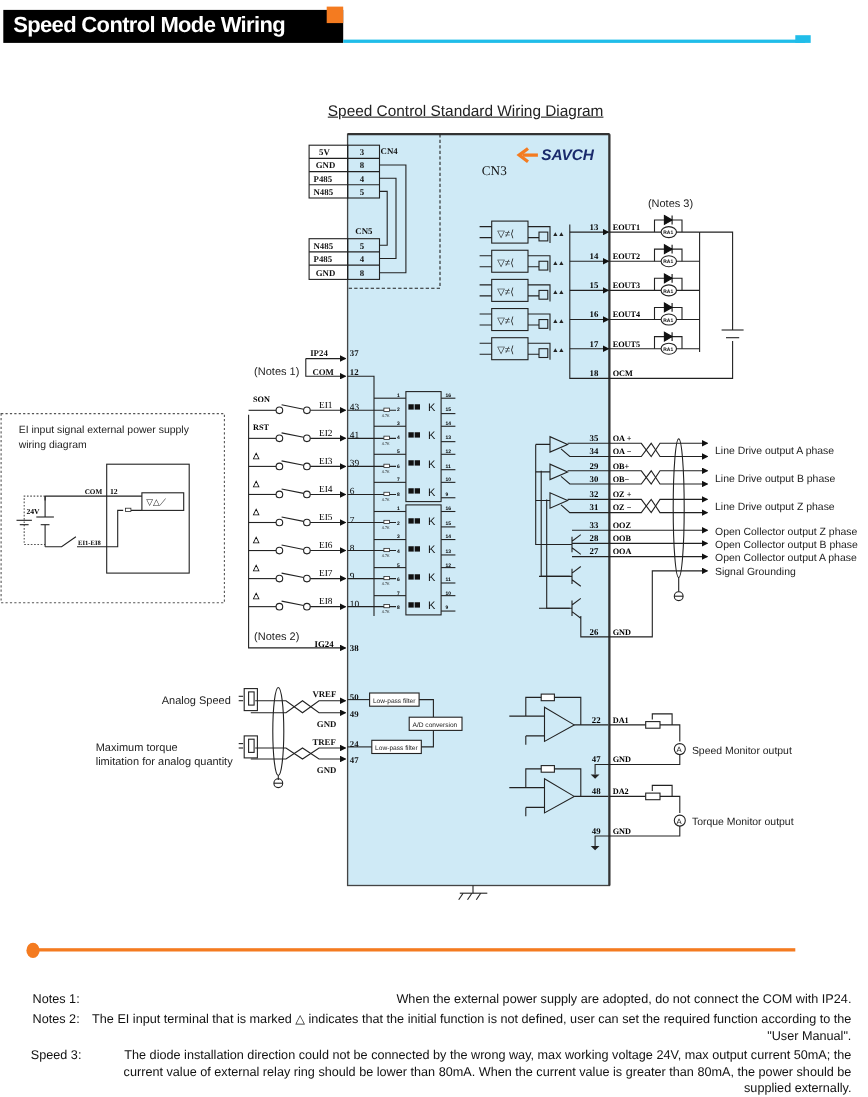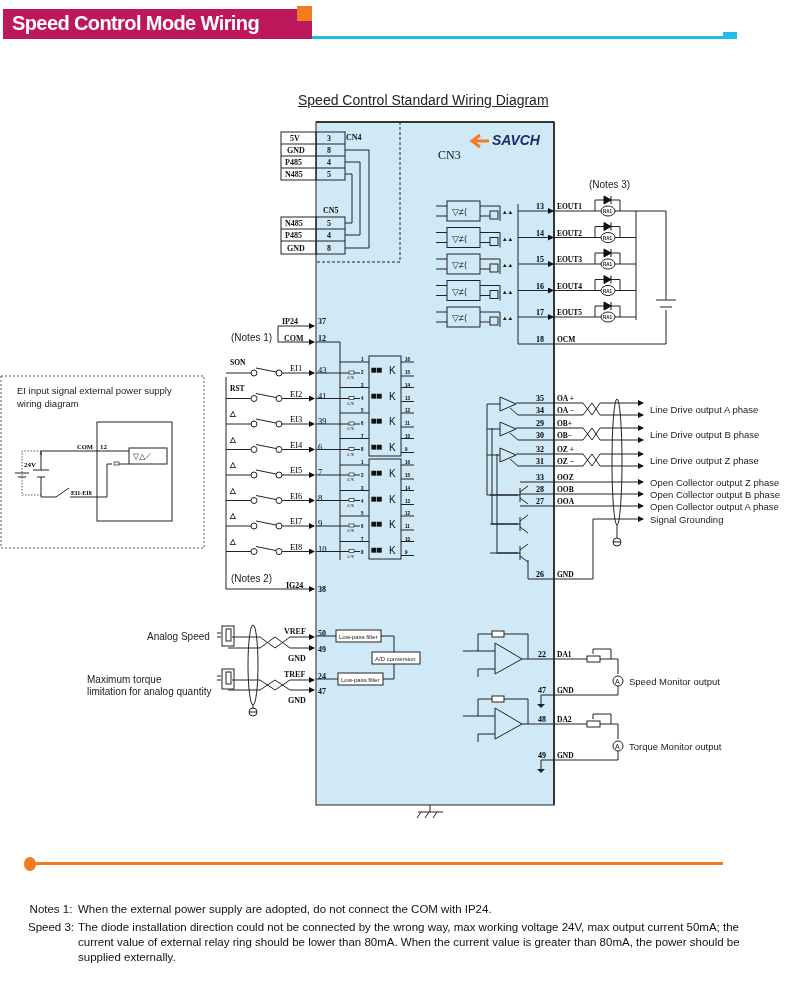--- a/index.html
+++ b/index.html
@@ -1,30 +1,30 @@
 <!DOCTYPE html>
 <html><head>
 <meta charset="utf-8">
 <style>
   html,body{margin:0;padding:0;background:#fff;}
   body{width:789px;height:997px;position:relative;overflow:hidden;font-family:"Liberation Sans",sans-serif;color:#222;}
-  .hdr{position:absolute;left:3px;top:9px;width:309px;height:30px;background:#be185d;text-align:right;}
+  .hdr{position:absolute;left:3px;top:9px;width:309px;height:30px;background:#000000;text-align:right;}
   .hdr-title{position:absolute;left:9px;top:3px;font:bold 20px "Liberation Sans",sans-serif;color:#fff;letter-spacing:-0.6px;white-space:nowrap;}
   .hdr-accent{position:absolute;left:297px;top:6px;width:15px;height:15px;background:#f47b20;}
   .hdr-line{position:absolute;left:312px;top:36px;width:420px;height:3px;background:#21bde9;}
   .hdr-end{position:absolute;left:723px;top:32px;width:14px;height:7px;background:#21bde9;}
   .diagram-title{position:absolute;left:298px;top:92px;font:14px "Liberation Sans",sans-serif;color:#222;white-space:nowrap;text-decoration:underline;}
   svg.dg{position:absolute;left:0;top:0;}
   .mono{font-family:"Liberation Serif",serif;}
   .sep-dot{position:absolute;left:24px;top:857px;width:12px;height:14px;border-radius:50%;background:#f47b20;}
   .sep-line{position:absolute;left:30px;top:862px;width:693px;height:3px;background:#f47b20;}
   .notes{position:absolute;left:24px;top:902px;width:750px;font:11.5px "Liberation Sans",sans-serif;color:#111;}
   .note{display:flex;margin-bottom:3px;line-height:15px;}
   .note-label{width:54px;flex:none;white-space:nowrap;text-align:center;}
-  .note-text{flex:1;}
+  .note-text{flex:1;text-align:right;}
 </style>
 </head>
 <body>
 
 <div class="hdr">
   <span class="hdr-title">Speed Control Mode Wiring</span>
 </div>
 <div class="hdr-accent"></div>
 <div class="hdr-line"></div>
 <div class="hdr-end"></div>
@@ -558,16 +558,20 @@
 
 <div class="sep-dot"></div>
 <div class="sep-line"></div>
 
 <div class="notes">
   <div class="note">
     <span class="note-label">Notes 1:</span>
     <span class="note-text">When the external power supply are adopted, do not connect the COM with IP24.</span>
   </div>
   <div class="note">
+    <span class="note-label">Notes 2:</span>
+    <span class="note-text">The EI input terminal that is marked △ indicates that the initial function is not defined, user can set the required function according to the  "User Manual".</span>
+  </div>
+  <div class="note">
     <span class="note-label">Speed 3:</span>
     <span class="note-text">The diode installation direction could not be connected by the wrong way, max working voltage 24V, max output current 50mA; the current value of external relay ring should be lower than 80mA. When the current value is greater than 80mA, the power should be supplied externally.</span>
   </div>
 </div>
 
 </body></html>

